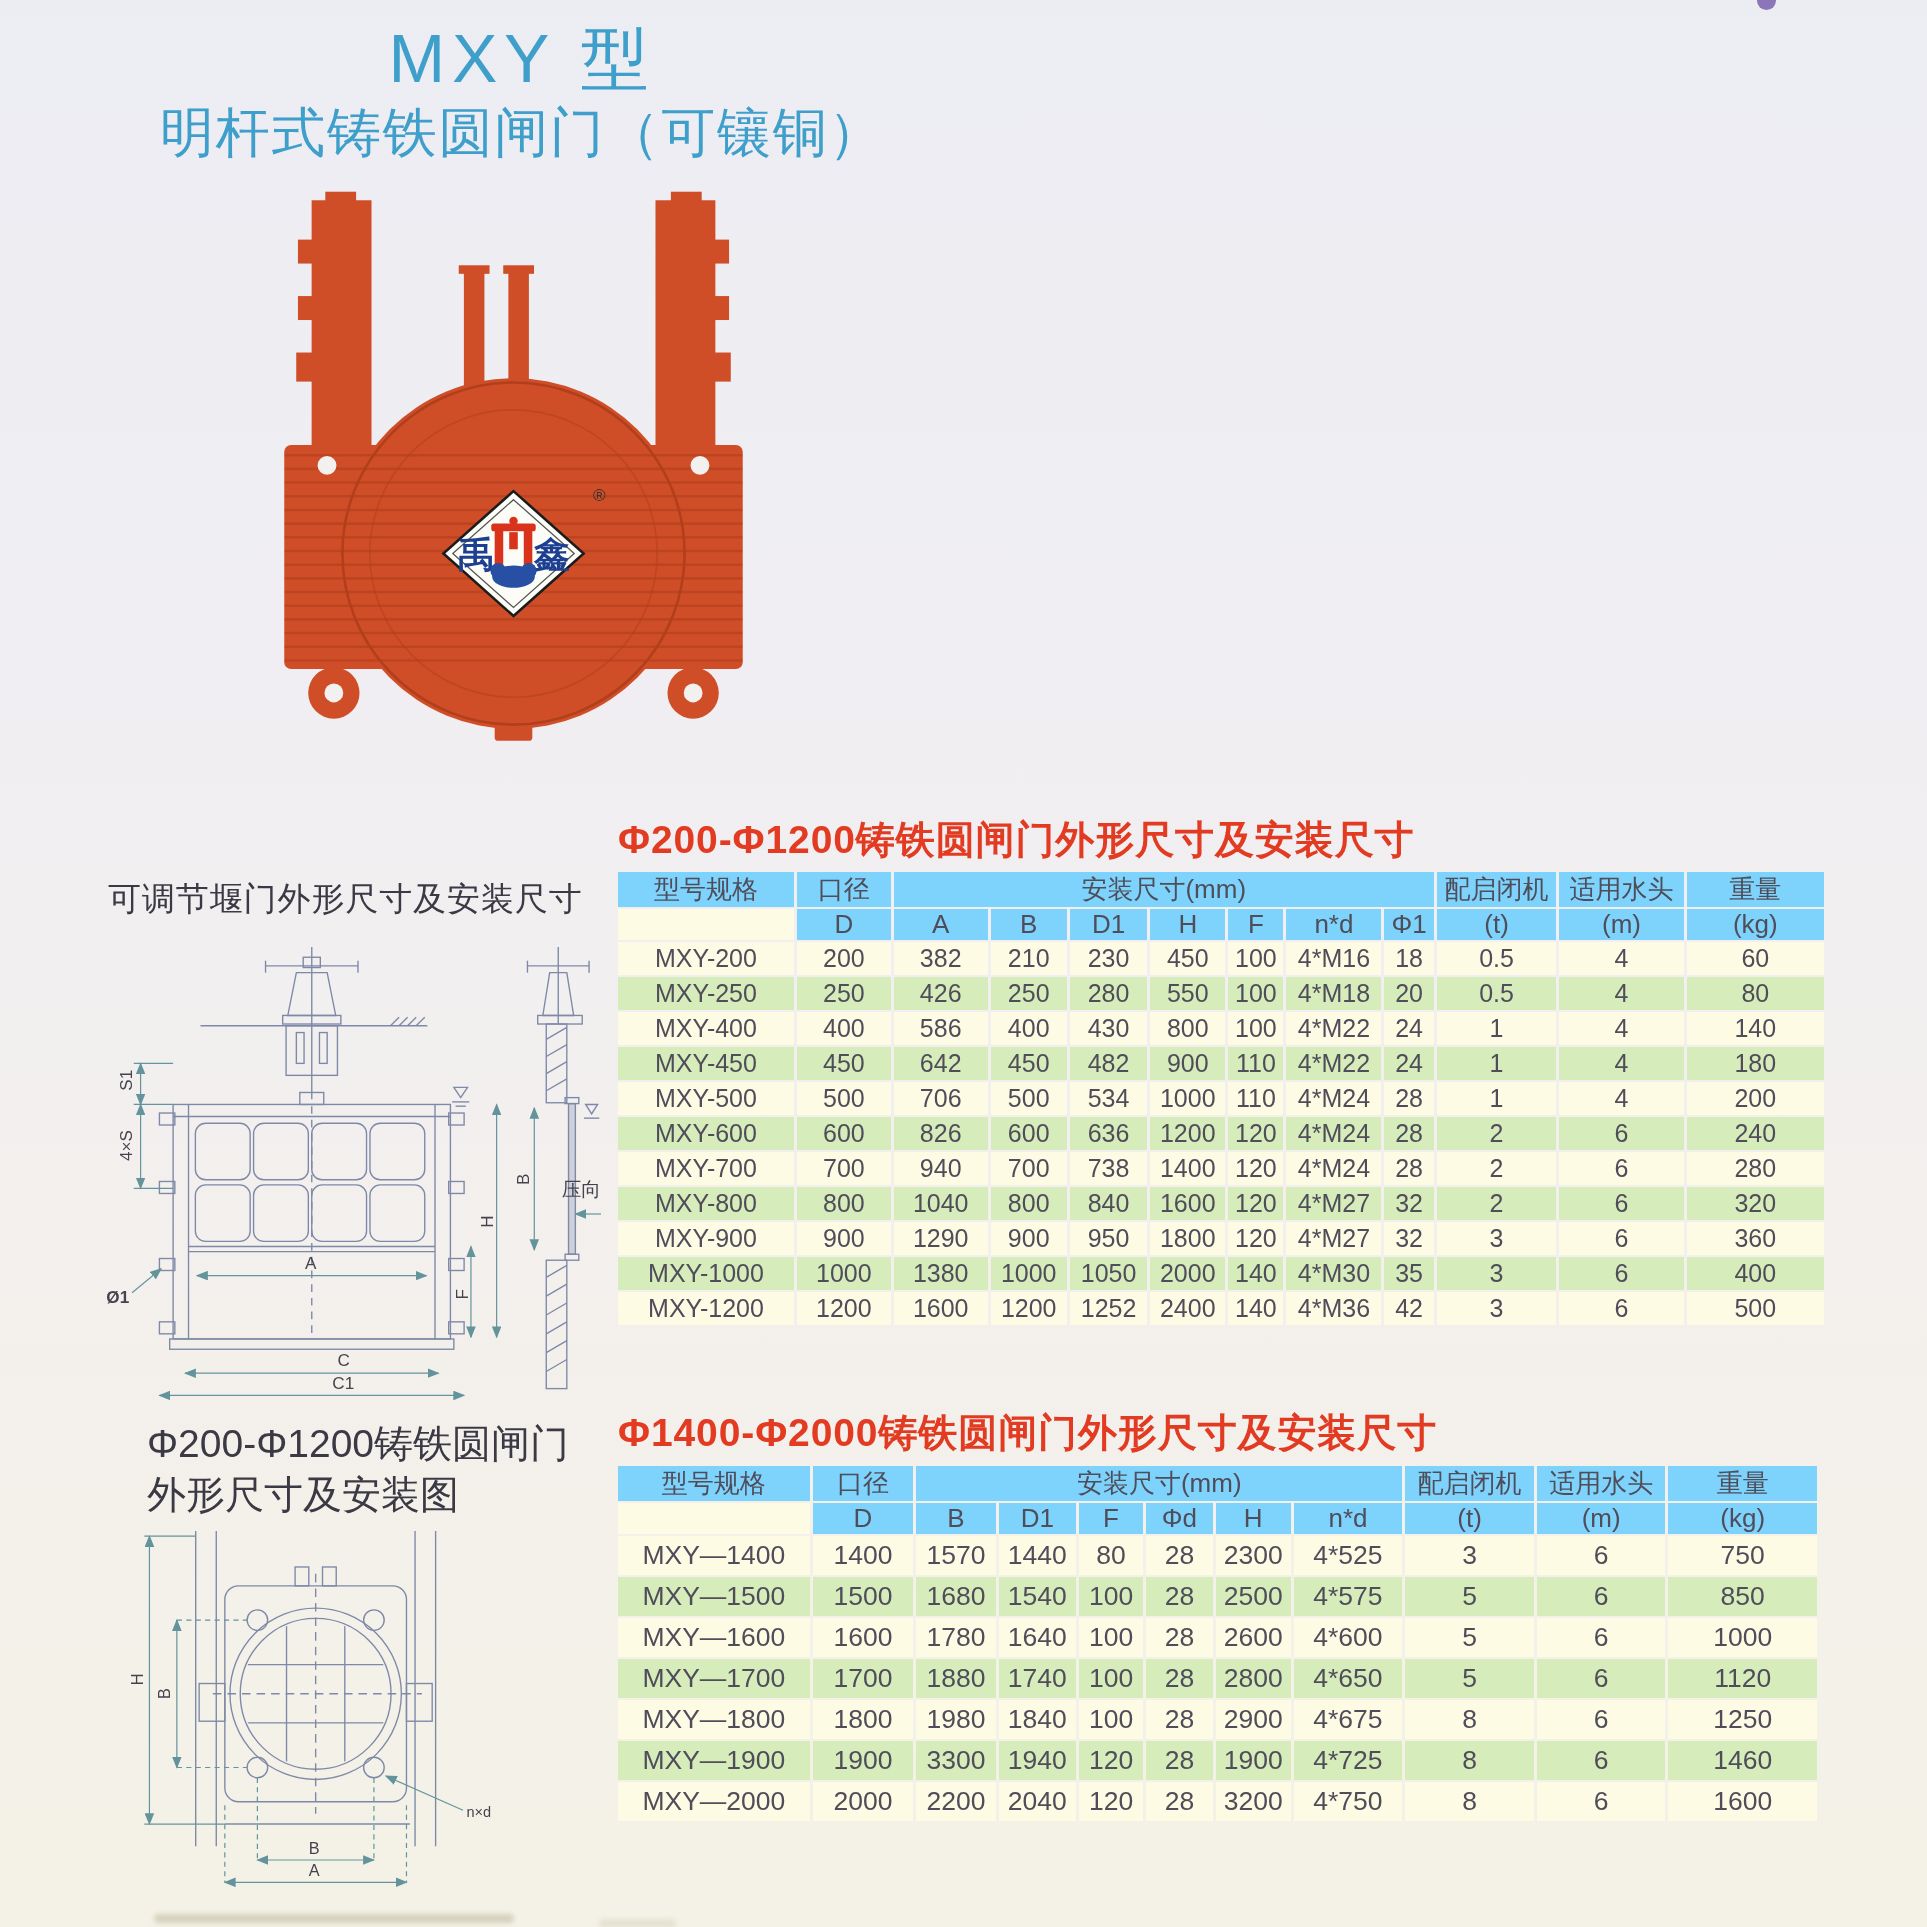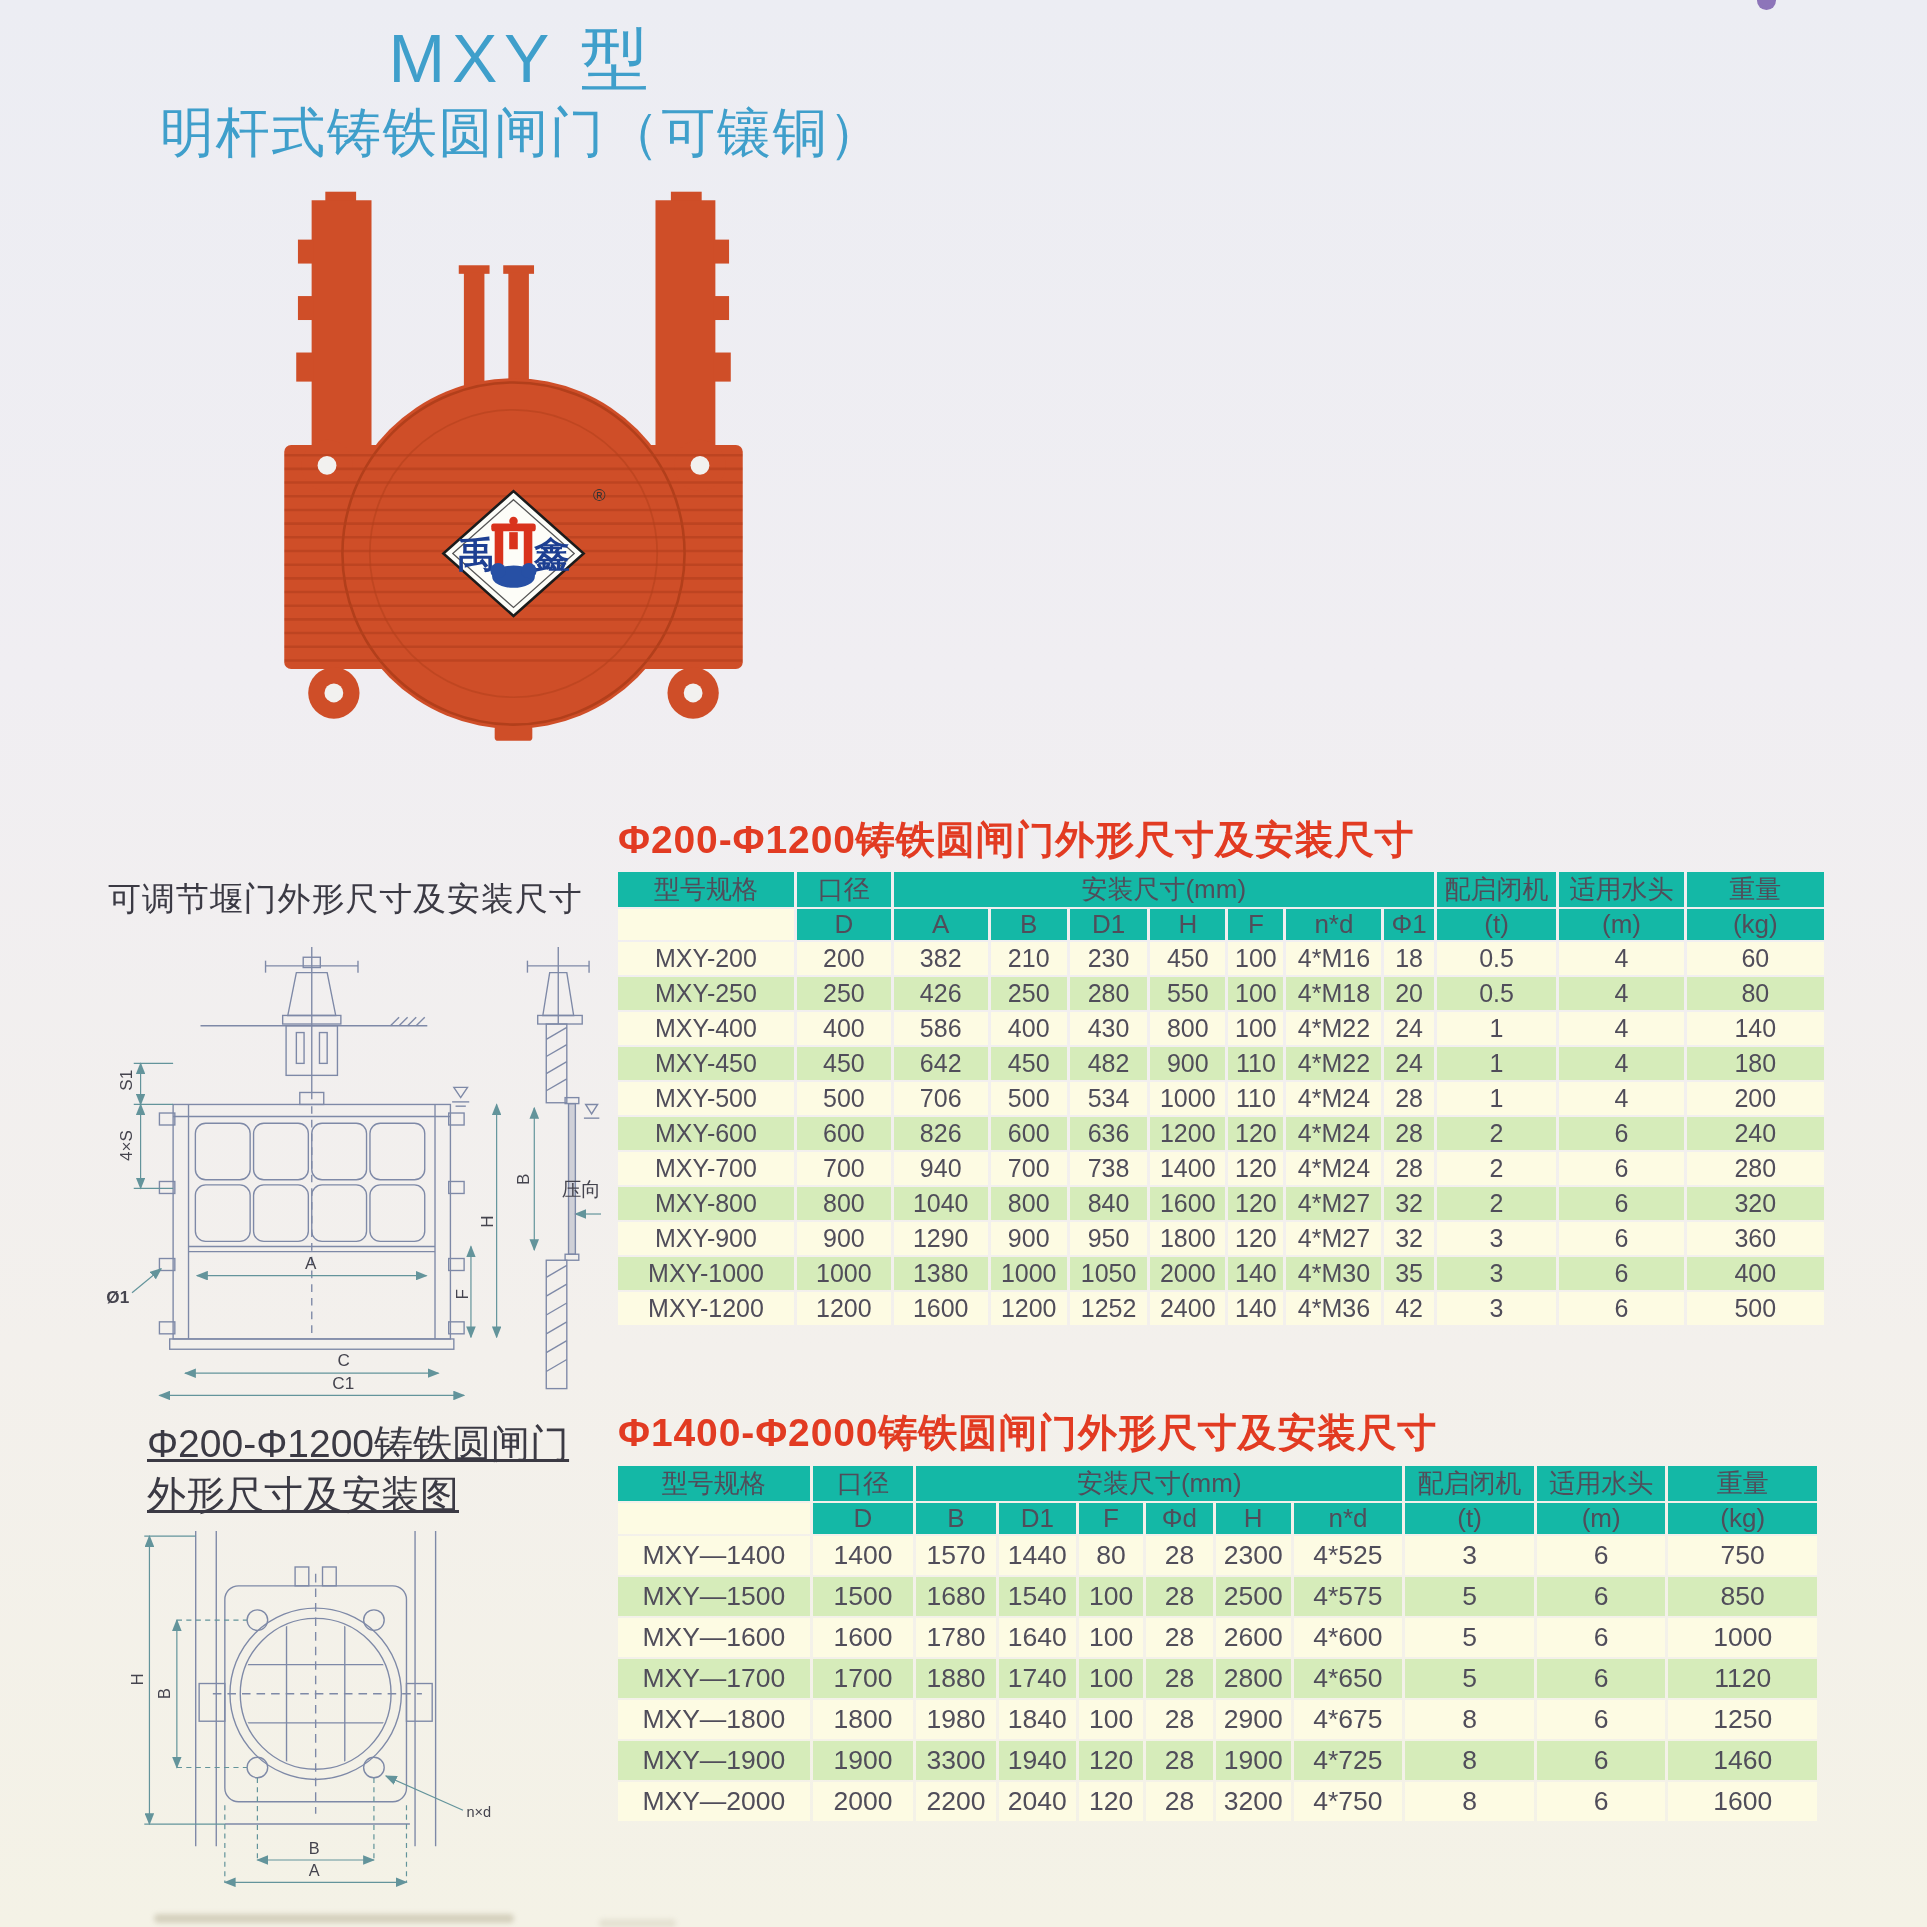--- a/index.html
+++ b/index.html
@@ -11,32 +11,32 @@
   .abs{position:absolute;}
   
   .main-title{left:128px;top:19px;width:788px;text-align:center;color:#3f9fcb;font-weight:normal;}
   .main-title .l1{font-size:68px;letter-spacing:6.8px;line-height:79px;}
   .main-title .l2{font-size:54px;letter-spacing:1.7px;line-height:68px;}
   .sec-title{color:#e23b22;font-weight:bold;font-size:39px;letter-spacing:0.9px;white-space:nowrap;}
   #t1title{left:618px;top:813px;}
   #t2title{left:618px;top:1406px;}
   
   #cap1{left:108px;top:877px;font-size:33px;color:#3b3a44;letter-spacing:0.9px;white-space:nowrap;}
-  #cap2{left:147px;top:1418px;font-size:39px;color:#3b3a44;line-height:51px;text-decoration:underline;}
+  #cap2{left:147px;top:1418px;font-size:39px;color:#3b3a44;line-height:51px;}
   
   #drawing1{left:89px;top:935px;width:514px;height:475px;}
   #drawing2{left:110px;top:1531px;width:497px;height:377px;}
   #photo{left:248px;top:190px;width:531px;height:556px;}
   
   table.spec{position:absolute;border-collapse:separate;border-spacing:3.4px 2.6px;table-layout:fixed;}
   table.spec th,table.spec td{
     text-align:center;vertical-align:middle;font-weight:normal;color:#504d5a;
     white-space:nowrap;overflow:hidden;padding:0;
   }
-  table.spec thead th{background:#14b8a6;font-size:26px;height:29px;}
+  table.spec thead th{background:#7dd3fc;font-size:26px;height:29px;}
   table.spec thead th.blank{background:#fdfbe3;}
   table.spec tbody td{background:#fdfbe3;font-size:25px;height:33px;}
   table.spec tbody tr:nth-child(even) td{background:#d6ecba;}
   #table1{left:615px;top:870px;width:1212px;}
   #table2{left:615px;top:1464px;width:1205px;}
   #table2 tbody td{height:39px;font-size:26.5px;}
   
   #corner-dot{left:1757px;top:0;width:19px;height:10.3px;background:#7c5fae;border-radius:0 0 9.4px 9.4px;opacity:.85;}
   .smudge{height:8.6px;background:rgba(150,140,105,.32);filter:blur(2.6px);border-radius:4.3px;}
   #smudge1{left:154px;top:1914px;width:360px;}

